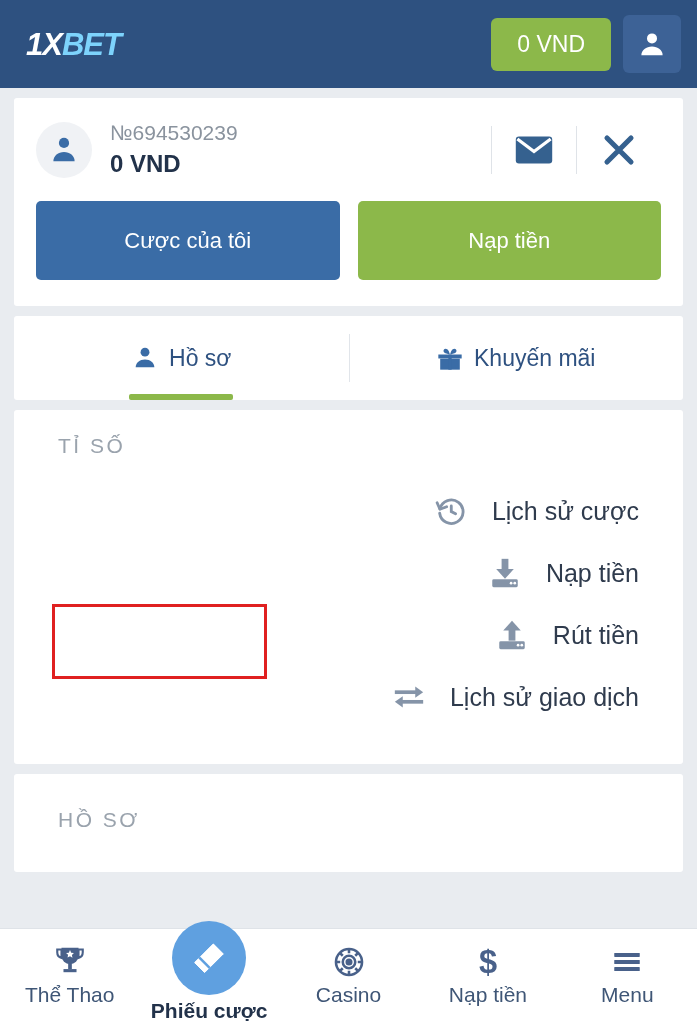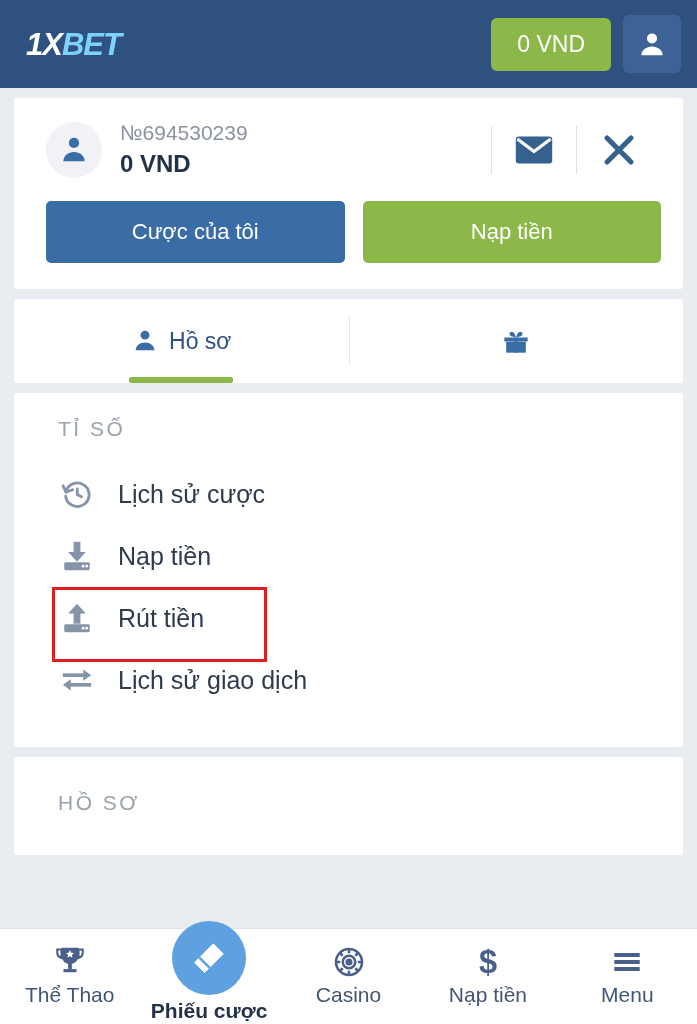--- a/index.html
+++ b/index.html
@@ -28,36 +28,36 @@
   }
   .hdr-user {
     width: 58px; height: 58px; background: #3d6296; border-radius: 6px;
     display: flex; align-items: center; justify-content: center;
   }
 
   
   .card { background: #ffffff; margin: 10px 14px 0 14px; border-radius: 3px; }
 
   
-  .acct-card { padding: 22px 22px 26px 32px; }
+  .acct-card { padding: 22px 22px 26px 22px; }
   .acct-top { display: flex; align-items: center; }
   .avatar-circle {
     width: 56px; height: 56px; border-radius: 50%; background: #f0f2f5;
     display: flex; align-items: center; justify-content: center; flex: 0 0 56px;
   }
   .acct-text { margin-left: 18px; }
   .acct-id { font-size: 21px; color: #8a939e; line-height: 1.25; }
   .acct-bal { font-size: 24px; font-weight: 700; color: #22324a; line-height: 1.3; margin-top: 2px; }
   .acct-actions { margin-left: auto; display: flex; align-items: center; }
   .vdiv { width: 1px; height: 48px; background: #dfe3e8; }
   .icon-btn { width: 84px; display: flex; align-items: center; justify-content: center; }
 
   .btn-row { display: flex; gap: 18px; margin-top: 22px; }
   .btn {
-    flex: 1; height: 62px; border-radius: 5px; border: none;
+    flex: 1; height: 79px; border-radius: 5px; border: none;
     font-size: 22px; color: #ffffff; line-height: 62px; text-align: center;
   }
   .btn-mybets { background: #3a6ca6; }
   .btn-deposit { background: #8cb84a; }
 
   
   .tabs-card { padding: 0; }
   .tabs { display: flex; height: 84px; }
   .tab {
     flex: 1; display: flex; align-items: center; justify-content: center; gap: 10px;
@@ -73,21 +73,21 @@
   }
 
   
   .menu-card { padding: 24px 0 36px 0; }
   .section-label {
     font-size: 21px; color: #9aa3ad; letter-spacing: 2.5px;
     padding: 0 44px; margin-bottom: 22px;
   }
   .menu-item {
     display: flex; align-items: center; gap: 22px;
-    padding: 14px 44px; position: relative;
+    padding: 14px 44px; position: relative; justify-content: flex-end;
   }
   .menu-item .label { font-size: 25px; color: #2f3b4d; }
   .menu-item .m-icon { width: 38px; display: flex; align-items: center; justify-content: center; }
   .menu-item.highlighted { }
   .hl-box {
     position: absolute; left: 38px; top: 0px; width: 215px; height: 75px;
     border: 3px solid #e02020; pointer-events: none;
   }
 
   
@@ -178,20 +178,21 @@
         <span class="underline"></span>
       </div>
       <div class="tab">
         <svg width="28" height="28" viewBox="0 0 24 24" fill="#3a6ca6">
           <rect x="2" y="9" width="20" height="3.4"></rect>
           <rect x="3.6" y="12.6" width="16.8" height="9.4"></rect>
           <rect x="10.6" y="9" width="2.8" height="13"></rect>
           <path d="M11.8 8.6C10 8.6 7.4 8.2 6.6 6.6 6 5.4 6.9 4 8.3 4c1.9 0 3 2.4 3.5 4.6z"></path>
           <path d="M12.2 8.6C14 8.6 16.6 8.2 17.4 6.6 18 5.4 17.1 4 15.7 4c-1.9 0-3 2.4-3.5 4.6z"></path>
         </svg>
+        <span>Khuyến mãi</span>
       </div>
     </div>
   </div>
 
   <div class="card menu-card">
     <div class="section-label">TỈ SỐ</div>
 
     <div class="menu-item">
       <span class="m-icon">
         <svg width="34" height="34" viewBox="0 0 24 24" fill="none" stroke="#8594a8" stroke-width="2">

